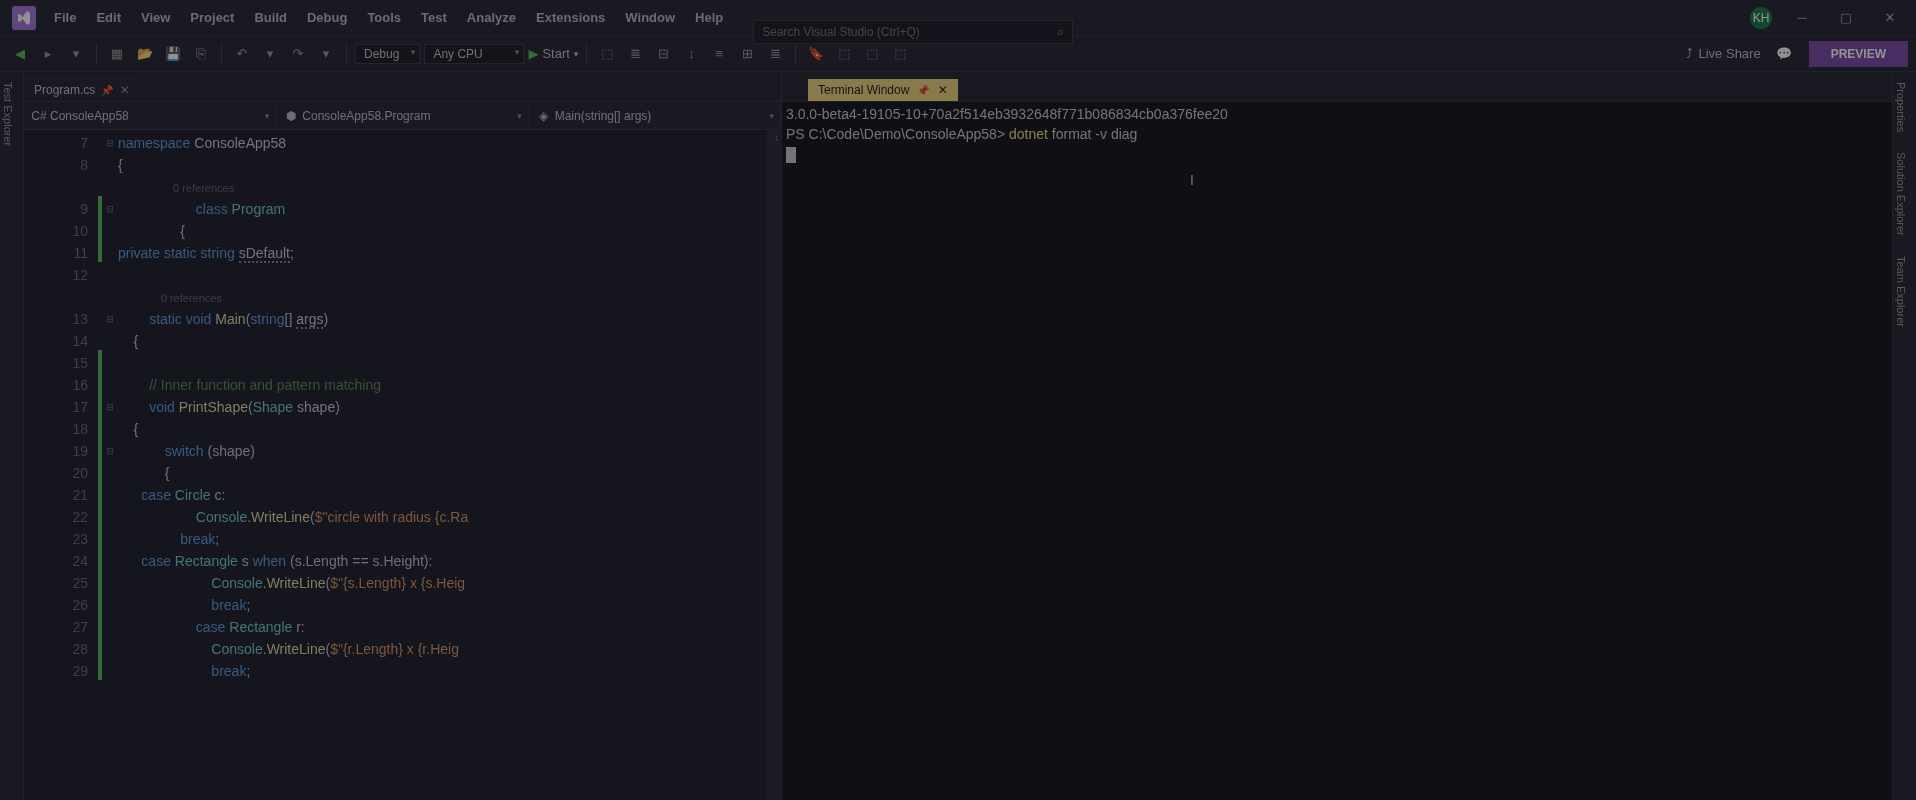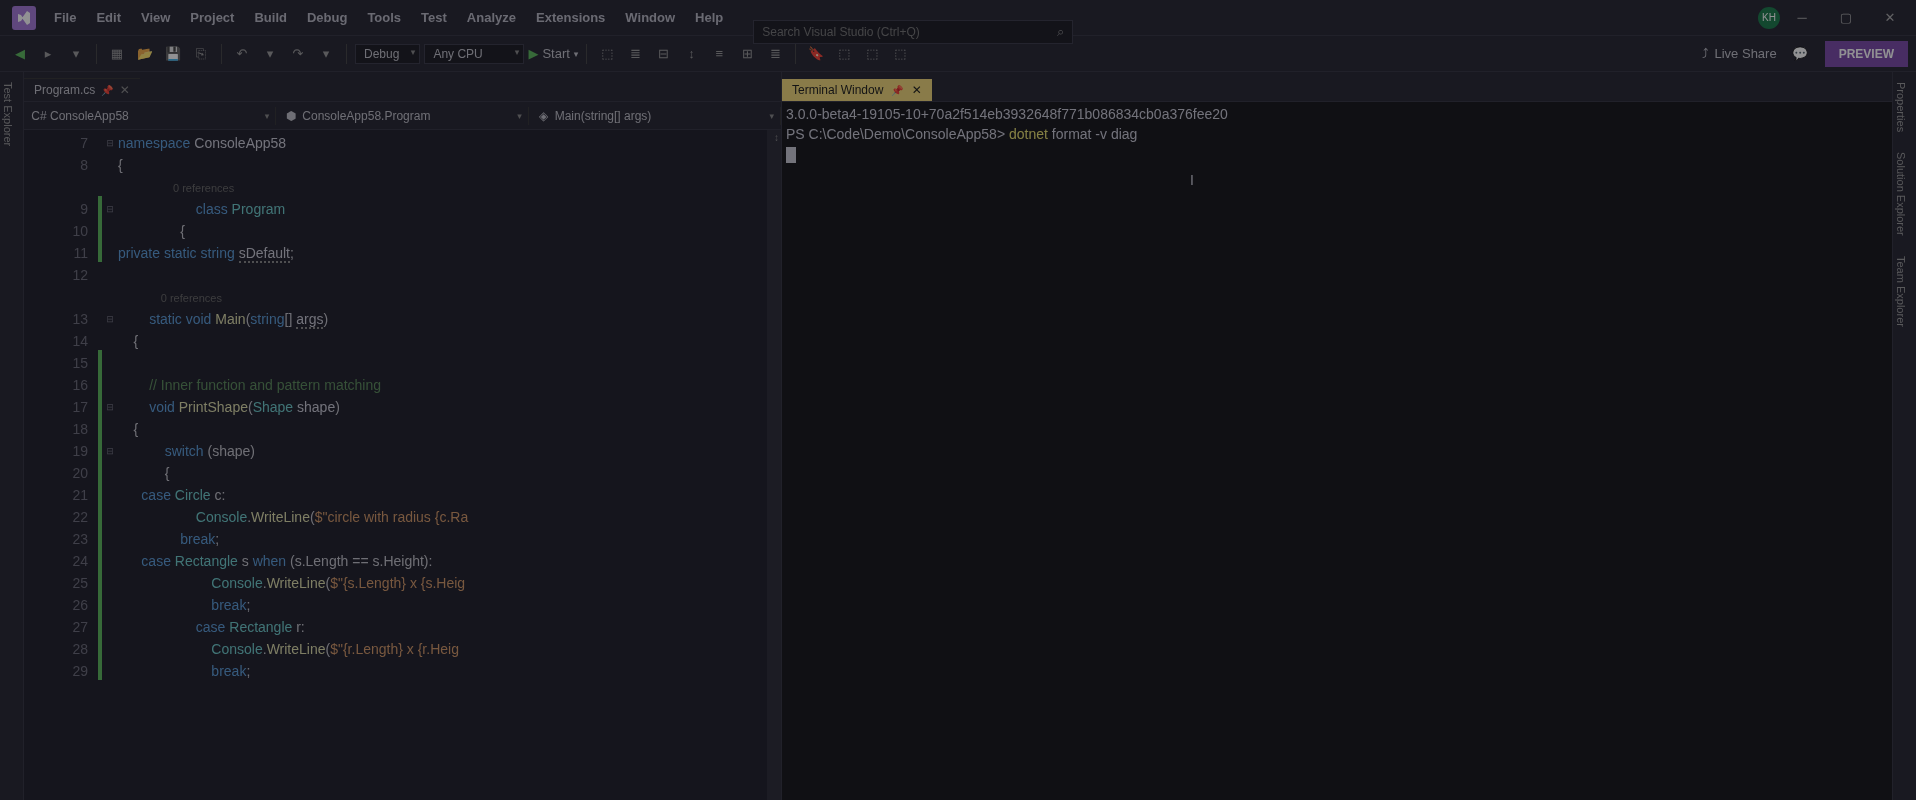--- a/index.html
+++ b/index.html
@@ -6,32 +6,32 @@
 body { background: #1e1e28; color: #c0c0c8; font-size: 13px; overflow: hidden; width: 1916px; height: 800px; }
 
 .menubar { height: 36px; background: #252530; display: flex; align-items: center; padding: 0 4px; border-bottom: 1px solid #333340; }
 .logo { width: 24px; height: 24px; background: #a478d8; border-radius: 3px; margin: 0 8px; display: flex; align-items: center; justify-content: center; }
 .logo svg { width: 16px; height: 16px; }
 .menu-item { padding: 4px 10px; cursor: pointer; color: #b8b8c4; font-weight: bold; }
 .search-box { margin-left: 20px; width: 320px; height: 24px; background: #1a1a22; border: 1px solid #3a3a48; display: flex; align-items: center; padding: 0 8px; margin-top: 28px; }
 .search-box input { background: transparent; border: none; color: #888; width: 100%; outline: none; font-size: 12px; }
 .search-box .search-icon { color: #888; margin-left: auto; }
 .spacer { flex: 1; }
-.avatar { width: 22px; height: 22px; background: #1a7a4a; border-radius: 50%; margin: 0 0; display: flex; align-items: center; justify-content: center; font-size: 10px; color: #fff; }
+.avatar { width: 22px; height: 22px; background: #1a7a4a; border-radius: 50%; margin: 0 8px; display: flex; align-items: center; justify-content: center; font-size: 12px; color: #fff; }
 .win-controls { display: flex; }
 .win-btn { width: 44px; height: 30px; display: flex; align-items: center; justify-content: center; color: #aaa; cursor: pointer; }
 
 .toolbar { height: 36px; background: #252530; display: flex; align-items: center; padding: 0 8px; gap: 4px; border-bottom: 1px solid #333340; }
 .tb-btn { width: 24px; height: 24px; display: flex; align-items: center; justify-content: center; color: #999; cursor: pointer; border-radius: 2px; }
 .tb-sep { width: 1px; height: 20px; background: #444; margin: 0 4px; }
 .dropdown { background: #1a1a22; border: 1px solid #3a3a48; padding: 2px 20px 2px 8px; color: #c0c0c8; font-size: 12px; position: relative; min-width: 60px; }
 .dropdown::after { content: '▾'; position: absolute; right: 4px; color: #888; font-size: 9px; }
 .tb-green { color: #5cb85c; }
 .live-share { display: flex; align-items: center; gap: 6px; padding: 2px 8px; cursor: pointer; margin-left: auto; }
-.preview-btn { background: #7a4aa8; color: #fff; padding: 6px 14px; font-weight: 600; font-size: 12px; margin-left: 8px; }
+.preview-btn { background: #7a4aa8; color: #fff; padding: 6px 22px; font-weight: 600; font-size: 12px; margin-left: 8px; }
 
 .main { display: flex; height: calc(800px - 72px); }
 
 .side-tabs { width: 24px; background: #252530; border-right: 1px solid #333340; }
 .side-tab { writing-mode: vertical-rl; text-orientation: mixed; padding: 10px 2px; font-size: 11px; color: #999; cursor: pointer; text-align: center; }
 .side-tabs-right { border-left: 1px solid #333340; border-right: none; }
 
 .editor-panel { width: 758px; display: flex; flex-direction: column; background: #1e1e28; border-right: 1px solid #333340; }
 
 .file-tabs { height: 30px; background: #252530; display: flex; align-items: flex-end; border-bottom: 1px solid #333340; }
@@ -64,21 +64,21 @@
 .ref-hint { font-size: 11px; color: #666; }
 .squiggle { border-bottom: 2px dotted #888; }
 
 .overlay-dim { position: fixed; inset: 0; background: rgba(10,10,15,0.45); pointer-events: none; z-index: 100; }
 
 .minimap { position: absolute; right: 0; top: 0; width: 14px; height: 100%; background: #2a2a35; }
 .splitter-icon { position: absolute; right: 2px; top: 2px; color: #888; font-size: 10px; }
 
 .terminal-panel { flex: 1; display: flex; flex-direction: column; background: #141418; }
 .term-tabs { height: 30px; background: #252530; display: flex; align-items: flex-end; border-bottom: 1px solid #333340; }
-.term-tab { background: #f0d878; color: #1a1a1a; padding: 4px 10px; display: flex; align-items: center; gap: 8px; font-size: 12px; }
+.term-tab { background: #f0d878; color: #1a1a1a; padding: 4px 10px; display: flex; align-items: center; gap: 8px; font-size: 12px; margin-left: 26px; }
 .term-content { flex: 1; padding: 2px 4px; font-family: 'Consolas', monospace; font-size: 14px; line-height: 20px; color: #c8c8d4; position: relative; }
 .term-line { white-space: pre; }
 .ps-prompt { color: #c8c8d4; }
 .cmd-yellow { color: #e8e070; }
 .term-cursor-cell { display: inline-block; width: 10px; height: 16px; background: #c8c8d4; vertical-align: middle; }
 .text-cursor { position: absolute; color: #c8c8d4; }
 </style>
 </head>
 <body>
 

